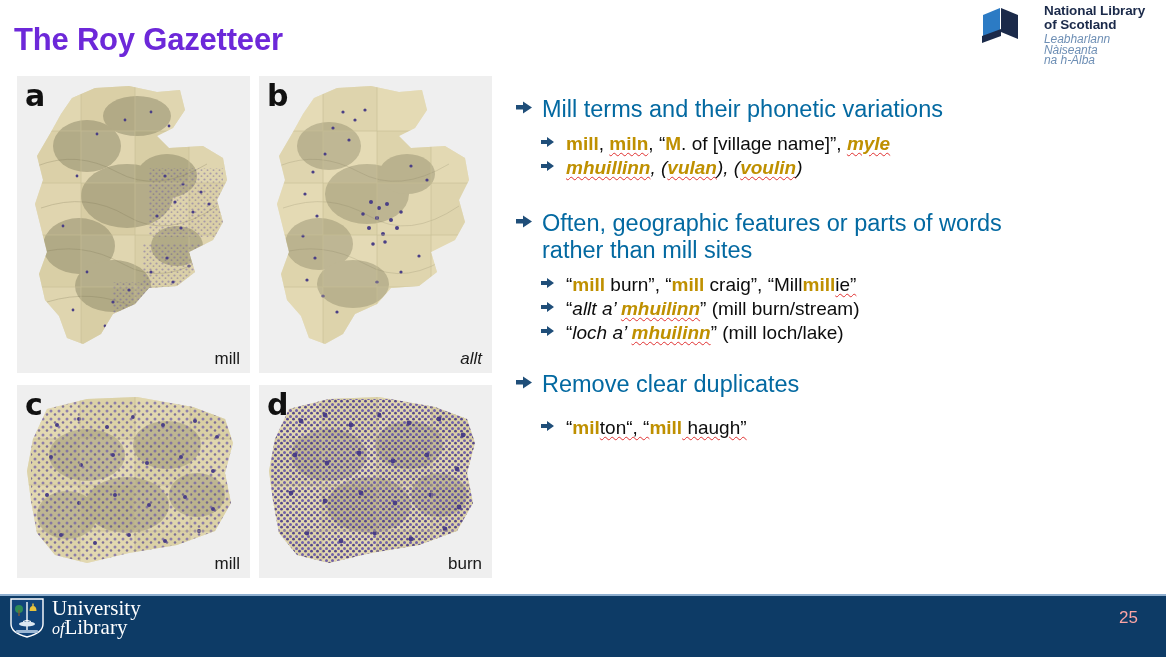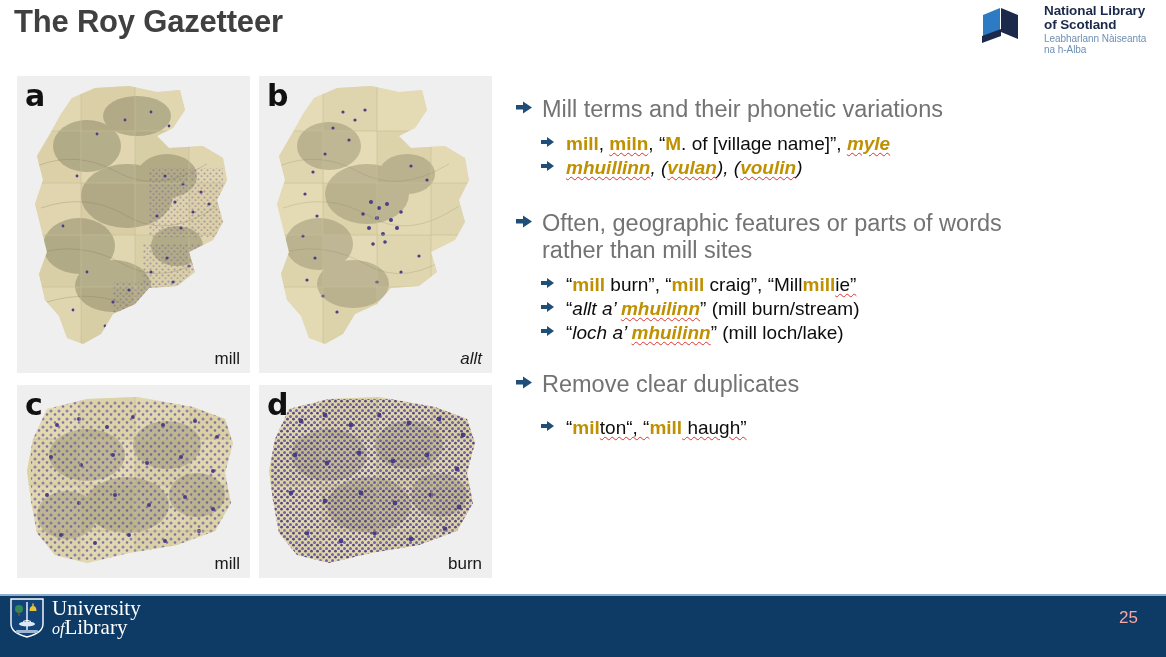--- a/index.html
+++ b/index.html
@@ -11,46 +11,47 @@
   }
   #slide {
     position: relative;
     width: 1166px; height: 657px;
     background: #ffffff;
   }
 
   
   #slide-title {
     position: absolute;
-    left: 14px; top: 4px;
+    left: 14px; top: 22px;
     font-size: 31px;
     font-weight: bold;
-    color: #404040;
+    color: #6d28d9;
     letter-spacing: -0.2px;
     white-space: nowrap;
   }
 
   
   #nls-logo {
     position: absolute;
     right: 8px; top: 2px;
     width: 178px; height: 52px;
     display: flex; align-items: flex-start; gap: 20px;
   }
   #nls-logo .nls-mark { width: 44px; height: 40px; flex: none; margin-top: 3px; }
   #nls-logo .nls-words { padding-top: 2px; }
   #nls-logo .nls-line1,
   #nls-logo .nls-line2 {
     font-size: 13.5px; font-weight: bold; color: #1B2A4A;
     line-height: 13.5px; letter-spacing: -0.1px;
   }
   #nls-logo .nls-gaelic1,
   #nls-logo .nls-gaelic2 {
-    font-size: 10px; color: #6E8FB5; line-height: 10.5px;
+    font-size: 12px; color: #6E8FB5; line-height: 10.5px;
     letter-spacing: -0.05px;
+    font-style: italic;
   }
   #nls-logo .nls-gaelic1 { margin-top: 3px; }
 
   
   .panel {
     position: absolute;
     background: #EFEFEF;
     overflow: hidden;
   }
   #panel-a { left: 17px;  top: 76px;  width: 233px; height: 297px; }
@@ -78,21 +79,21 @@
   
   #bullets {
     position: absolute;
     left: 516px; top: 96px;
     width: 640px;
   }
   .b1 {
     position: relative;
     padding-left: 26px;
     font-size: 23.5px;
-    color: #737373;
+    color: #0369a1;
     line-height: 27px;
   }
   .b2 {
     position: relative;
     padding-left: 50px;
     font-size: 19px;
     color: #0D0D0D;
     line-height: 24px;
   }
   .arrow {

